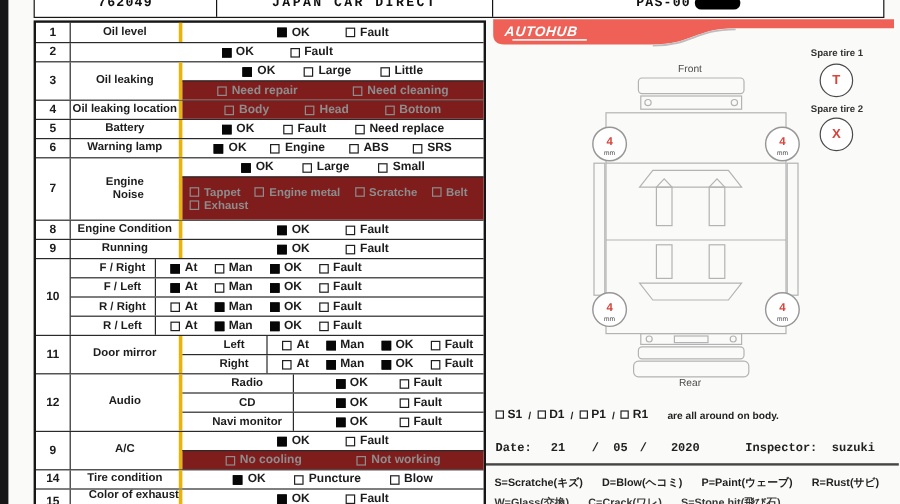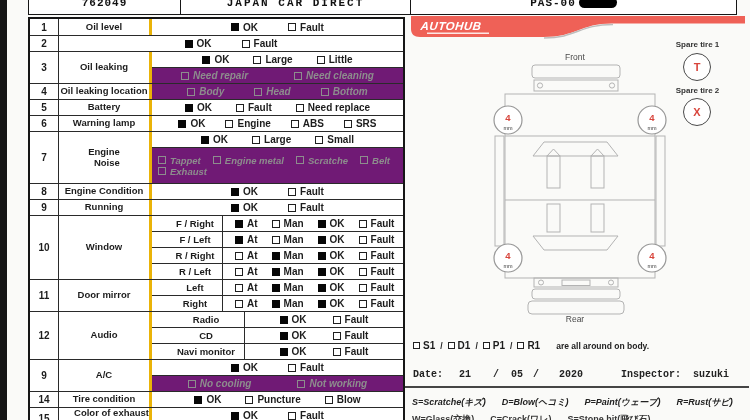--- a/index.html
+++ b/index.html
@@ -25,21 +25,21 @@
   .rb{border-top:1px solid #2a2a2a;}
   .t-no{width:28px;flex:none;border-right:1px solid #2a2a2a;display:flex;align-items:center;
         justify-content:center;font-size:10px;font-weight:bold;}
   .t-label{width:90px;flex:none;border-right:3px solid #eab308;display:flex;align-items:center;
         justify-content:center;font-size:9.5px;font-weight:bold;text-align:right;
         white-space:pre-line;line-height:1.15;}
   .t-body{flex:1;display:flex;flex-direction:column;min-width:0;}
   .t-line{height:16px;box-sizing:border-box;display:flex;align-items:center;justify-content:center;}
   .t-line + .t-line,.t-subrow + .t-subrow{border-top:1px solid #2a2a2a;}
   .rb .t-body > :first-child{height:15px;}
-  .t-line.disabled{background:#701a75;font-style:italic;}
+  .t-line.disabled{background:#7f1d1d;}
   .t-line.wrap{height:36px;justify-content:flex-start;flex-wrap:wrap;align-content:center;
         padding:0 4px 0 6px;column-gap:12px;row-gap:0;}
   .t-line.wrap .opt{font-size:9.5px;}
   .t-subrow{height:16px;box-sizing:border-box;display:flex;}
   .t-sublabel{width:54px;flex:none;border-right:1px solid #2a2a2a;display:flex;align-items:center;
         justify-content:center;font-size:9.5px;font-weight:bold;margin-left:16px;}
   .t-sublabel.wide{width:76px;}
   .t-subopts{flex:1;display:flex;align-items:center;padding-left:12px;column-gap:14px;min-width:0;}
   .t-subopts.subcenter{justify-content:center;padding-left:0;column-gap:26px;}
   .opt{display:inline-flex;align-items:center;font-size:10px;font-weight:bold;white-space:nowrap;color:#1c1c1c;}
@@ -68,21 +68,21 @@
   .nnote{margin-left:16px;}
 
   .date-row{position:absolute;left:413px;top:369px;display:flex;align-items:baseline;
       font-family:"Liberation Mono","DejaVu Sans Mono",monospace;font-weight:bold;font-size:10px;color:#222;}
   .d-day{margin-left:16px;} .d-s1{margin-left:22px;} .d-mon{margin-left:12px;}
   .d-s2{margin-left:10px;} .d-year{margin-left:20px;} .d-ilabel{margin-left:38px;} .d-iname{margin-left:12px;}
 
   .rule{position:absolute;left:405px;top:386px;width:344px;height:2px;background:#454545;}
   .legend{position:absolute;left:412px;display:flex;font-size:9px;font-weight:bold;color:#222;
       font-family:"Liberation Sans","DejaVu Sans",sans-serif;}
-  .lg1{top:396px;font-style:italic;} .lg2{top:413px;opacity:.9;}
+  .lg1{top:396px;} .lg2{top:413px;opacity:.9;}
   .legend span{margin-right:16px;white-space:nowrap;}
 </style>
 </head>
 <body>
 
 <div class="page">
   <div class="scan-edge"></div>
 
   <div class="hdr">
     <div class="hcell h1">762049</div>
@@ -289,21 +289,20 @@
             </span>
             <span class="opt">
               <span class="cb"></span>
               <span>Fault</span>
             </span>
           </div>
         </div>
       </div>
       <div class="t-row rb">
         <div class="t-no">10</div>
-        <div class="t-label">Window</div>
         <div class="t-body">
           <div class="t-subrow">
             <div class="t-sublabel">F / Right</div>
             <div class="t-subopts">
               <span class="opt">
                 <span class="cb on"></span>
                 <span>At</span>
               </span>
               <span class="opt">
                 <span class="cb"></span>

